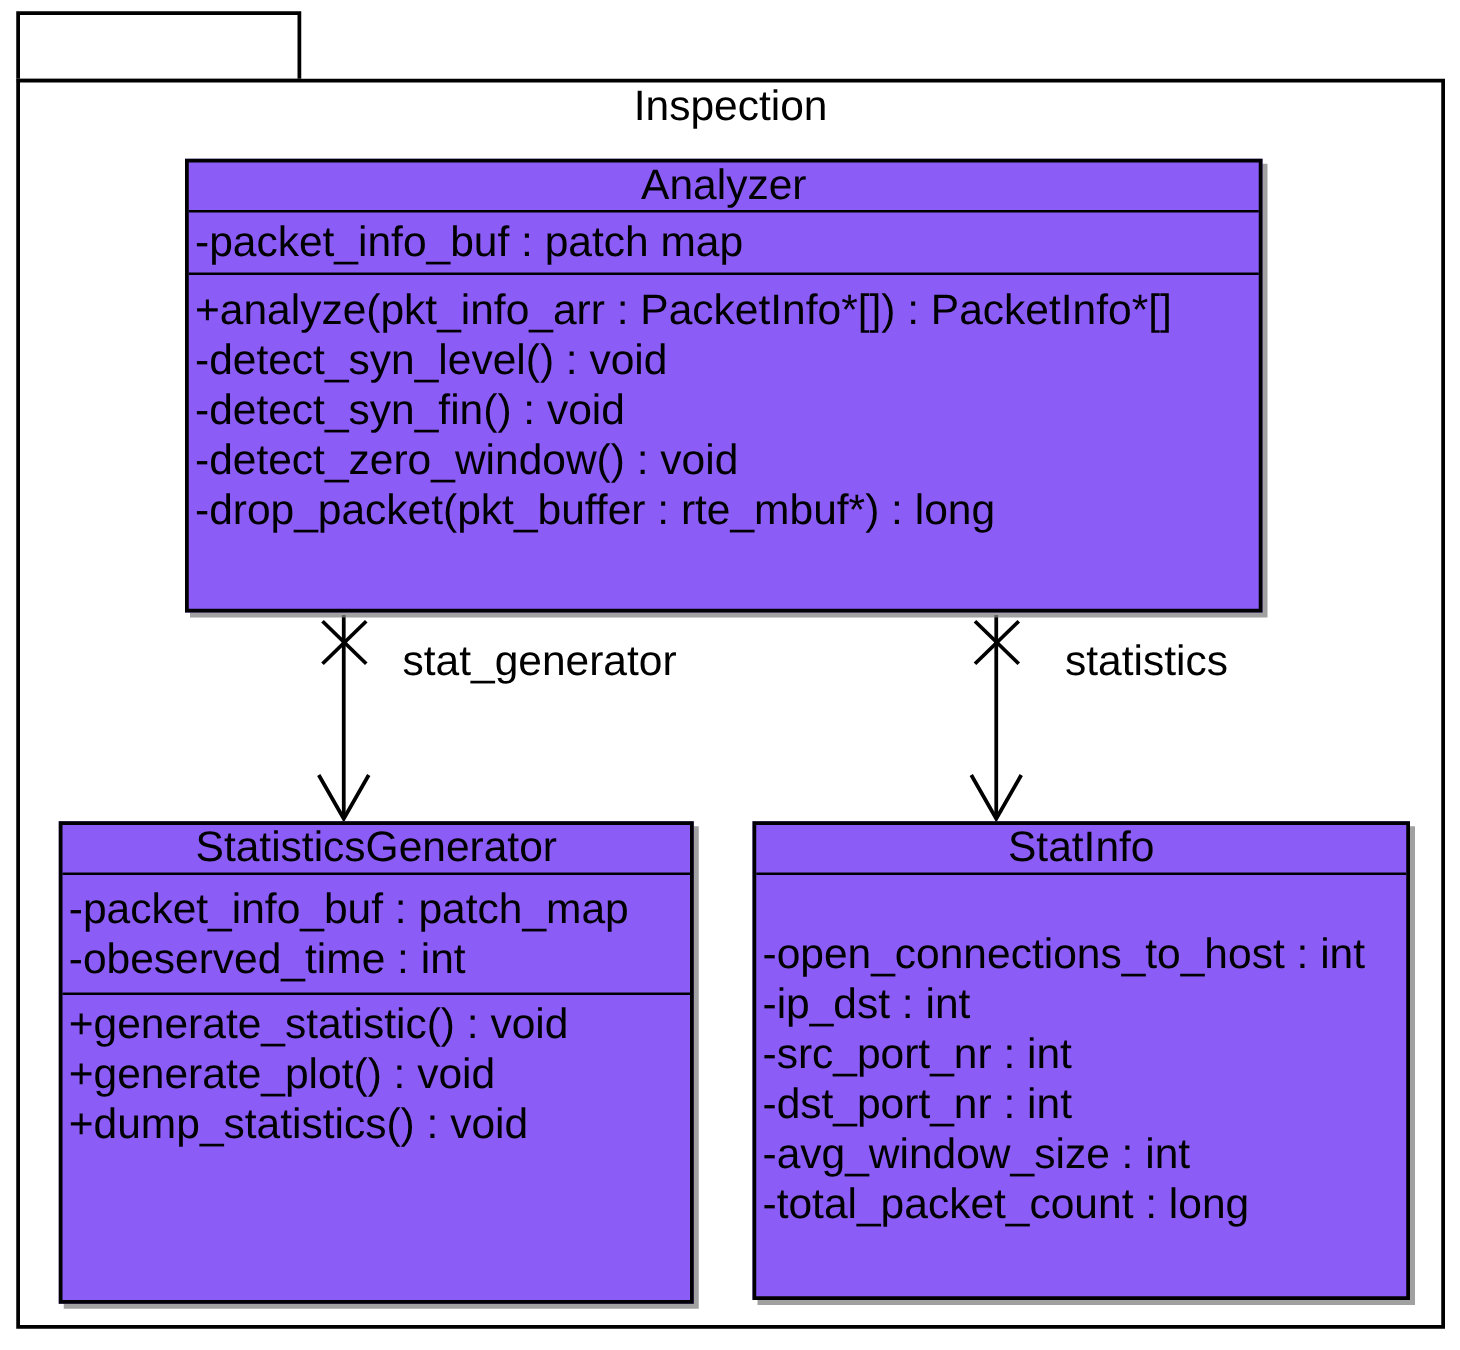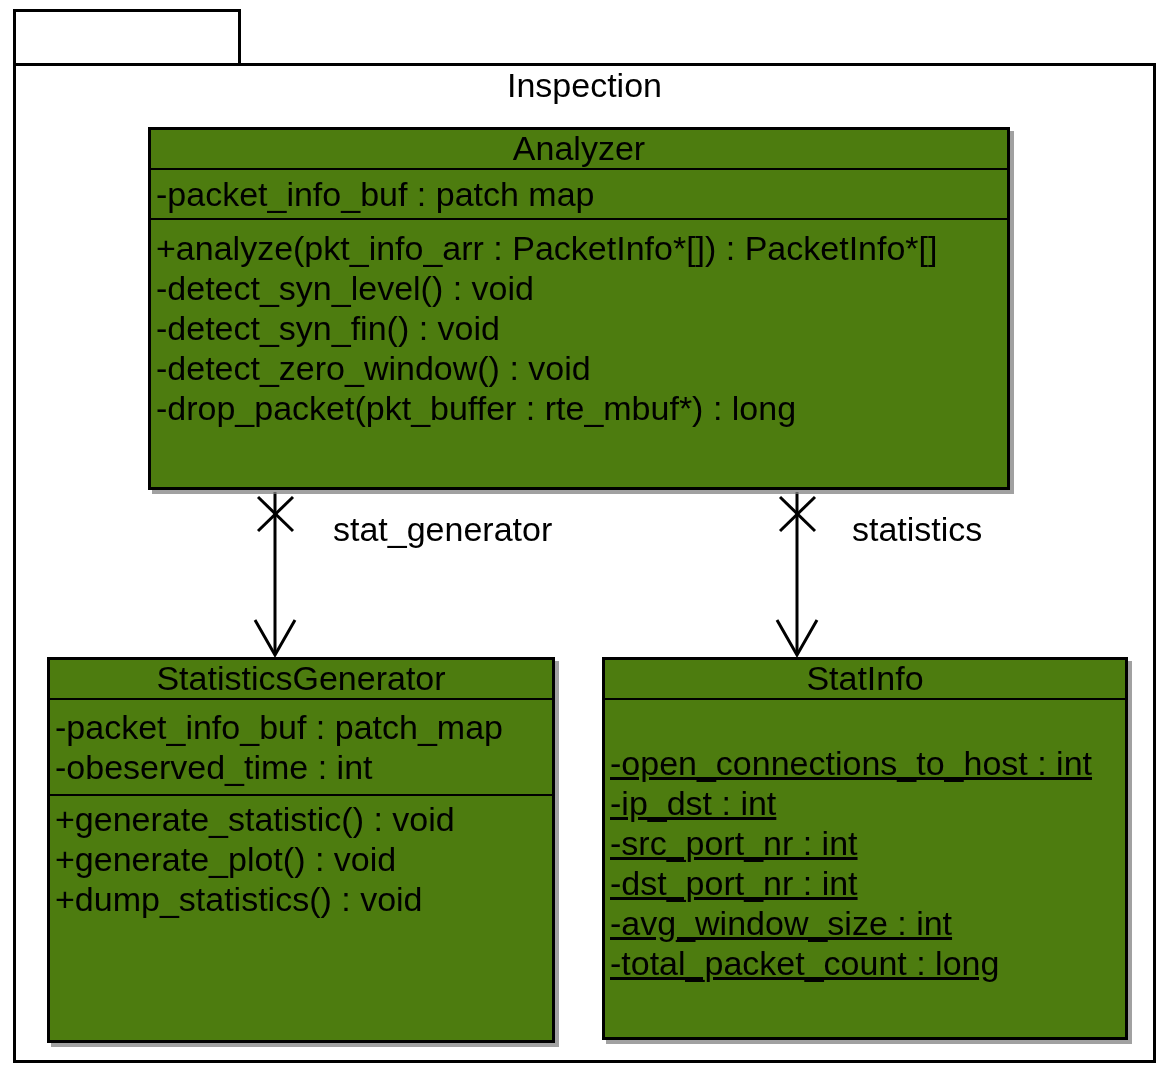--- a/index.html
+++ b/index.html
@@ -19,21 +19,21 @@
   }
   .pkg-title {
     left:13px; top:64px; width:1143px;
     text-align:center; font-size:34px; line-height:42px; white-space:nowrap;
   }
 
   
   .uml-class {
     position:absolute;
     border:3px solid #000;
-    background:#4d7c0f;
+    background:#8b5cf6;
     box-shadow:4px 4px 0 rgba(130,130,130,0.75);
     display:flex; flex-direction:column;
   }
   .uml-title {
     height:40px; border-bottom:2px solid #000;
     text-align:center; font-size:34px; line-height:37px; white-space:nowrap;
   }
   .uml-compartment { overflow:hidden; }
   .uml-compartment.sep { border-bottom:2px solid #000; }
   .member {
@@ -67,21 +67,21 @@
     <polyline points="255,620 275,655 295,620"></polyline>
   </g>
   <g>
     <line x1="797" y1="492" x2="797" y2="653"></line>
     <line x1="780" y1="497" x2="815" y2="531"></line>
     <line x1="815" y1="497" x2="780" y2="531"></line>
     <polyline points="777,620 797,655 817,620"></polyline>
   </g>
 </svg>
 
-<div class="assoc-label" style="left:333px; top:509px;">stat_generator</div>
+<div class="assoc-label" style="left:322px; top:509px;">stat_generator</div>
 <div class="assoc-label" style="left:852px; top:509px;">statistics</div>
 
 <div class="uml-class" style="left:148px; top:127px; width:862px; height:363px;">
   <div class="uml-title">Analyzer</div>
   <div class="uml-compartment sep" style="height:50px; padding-top:4px;">
     <div class="member">-packet_info_buf : patch map</div>
   </div>
   <div class="uml-compartment" style="flex:1; padding-top:8px;">
     <div class="member">+analyze(pkt_info_arr : PacketInfo*[]) : PacketInfo*[]</div>
     <div class="member">-detect_syn_level() : void</div>
@@ -99,21 +99,21 @@
   </div>
   <div class="uml-compartment" style="flex:1; padding-top:3px;">
     <div class="member">+generate_statistic() : void</div>
     <div class="member">+generate_plot() : void</div>
     <div class="member">+dump_statistics() : void</div>
   </div>
 </div>
 
 <div class="uml-class" style="left:602px; top:657px; width:526px; height:383px;gap:43px;">
   <div class="uml-title">StatInfo</div>
-  <div class="uml-compartment" style="flex:1; text-decoration:underline;">
+  <div class="uml-compartment" style="flex:1; ">
     <div class="member">-open_connections_to_host : int</div>
     <div class="member">-ip_dst : int</div>
     <div class="member">-src_port_nr : int</div>
     <div class="member">-dst_port_nr : int</div>
     <div class="member">-avg_window_size : int</div>
     <div class="member">-total_packet_count : long</div>
   </div>
 </div>
 
 </body></html>

